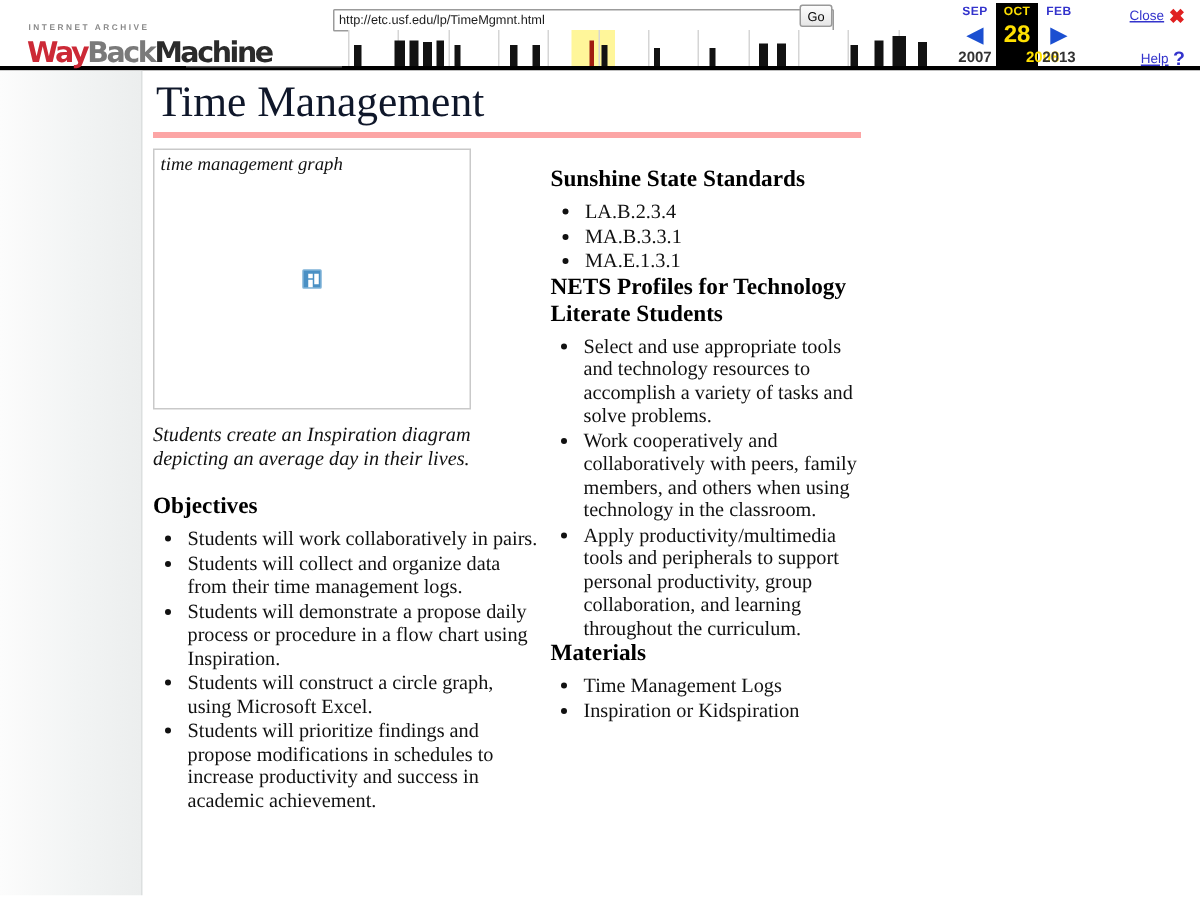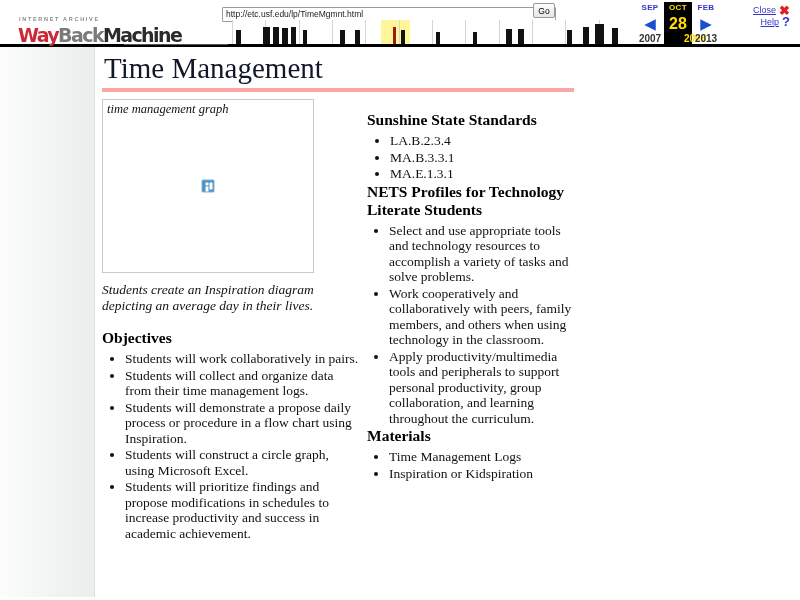--- a/index.html
+++ b/index.html
@@ -175,21 +175,21 @@
     color: #333333;
   }
   .dn-cur .dn-yr { color: #ffe000; padding-left: 20px; }
 
   
   #wm-close {
     position: absolute; right: 10px; top: 3px;
     font-size: 9px; white-space: nowrap;
   }
   #wm-help {
-    position: absolute; right: 10px; top: 14px;
+    position: absolute; right: 10px; top: 31px;
     font-size: 9px; white-space: nowrap;
   }
   .wm-link {
     color: #3333cc;
     text-decoration: underline;
     cursor: pointer;
   }
   #close-x {
     color: #e02020; font-weight: bold; font-size: 13px;
     margin-left: 3px; vertical-align: -2px;

